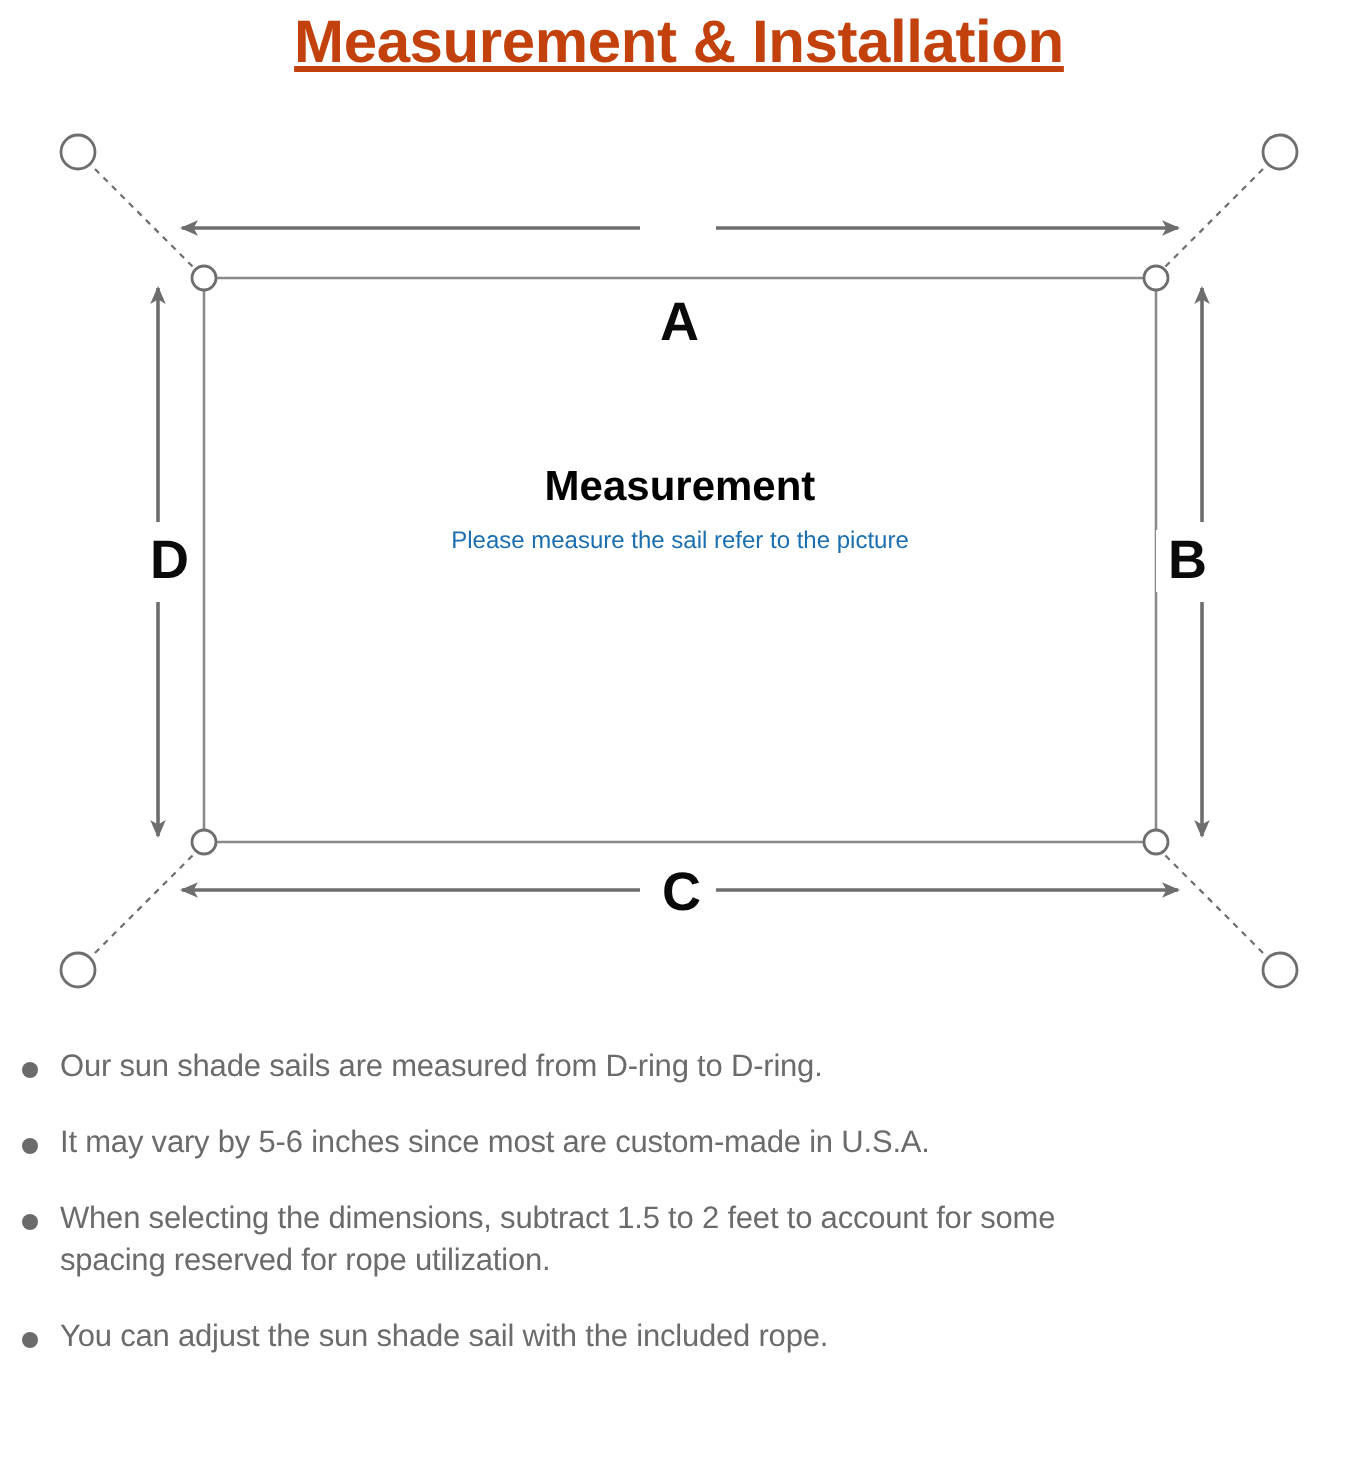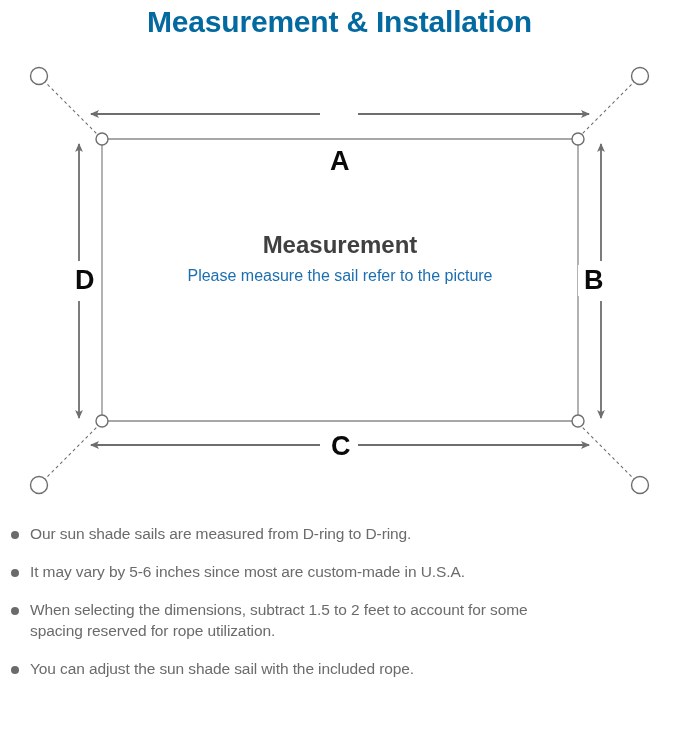--- a/index.html
+++ b/index.html
@@ -23,24 +23,25 @@
     left: 0;
     width: 679px;
     height: 44px;
     display: flex;
     align-items: center;
     justify-content: center;
   }
   #page-title {
     font-size: 30px;
     font-weight: bold;
-    color: #0369a1;
+    color: #c2410c;
     letter-spacing: -0.2px;
     white-space: nowrap;
     line-height: 1;
+    text-decoration: underline;
   }
 
   
   #diagram {
     position: absolute;
     top: 46px;
     left: 0;
     width: 679px;
     height: 476px;
   }
@@ -53,28 +54,28 @@
   
   #sail-caption {
     position: absolute;
     left: 102px;
     top: 186px;
     width: 476px;
     text-align: center;
     pointer-events: none;
   }
   #sail-caption .headline {
-    font-size: 24px;
+    font-size: 21px;
     font-weight: bold;
-    color: #404040;
+    color: #000000;
     line-height: 1.1;
     margin: 0;
   }
   #sail-caption .subline {
-    font-size: 16px;
+    font-size: 12px;
     font-weight: normal;
     color: #1B6FB0;
     line-height: 1.2;
     margin: 8px 0 0 0;
   }
 
   
   .dim-letter {
     position: absolute;
     font-size: 27px;

